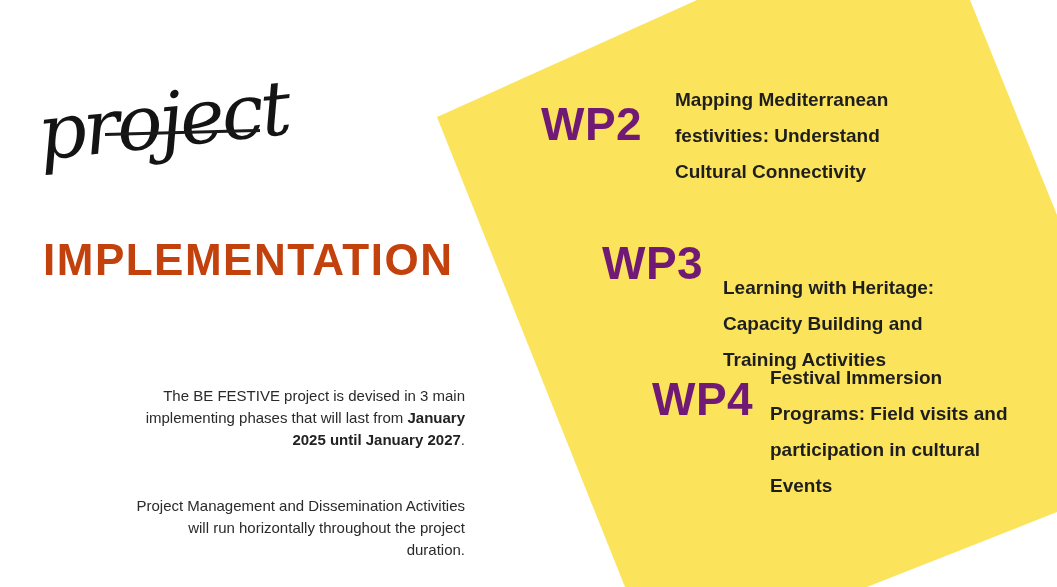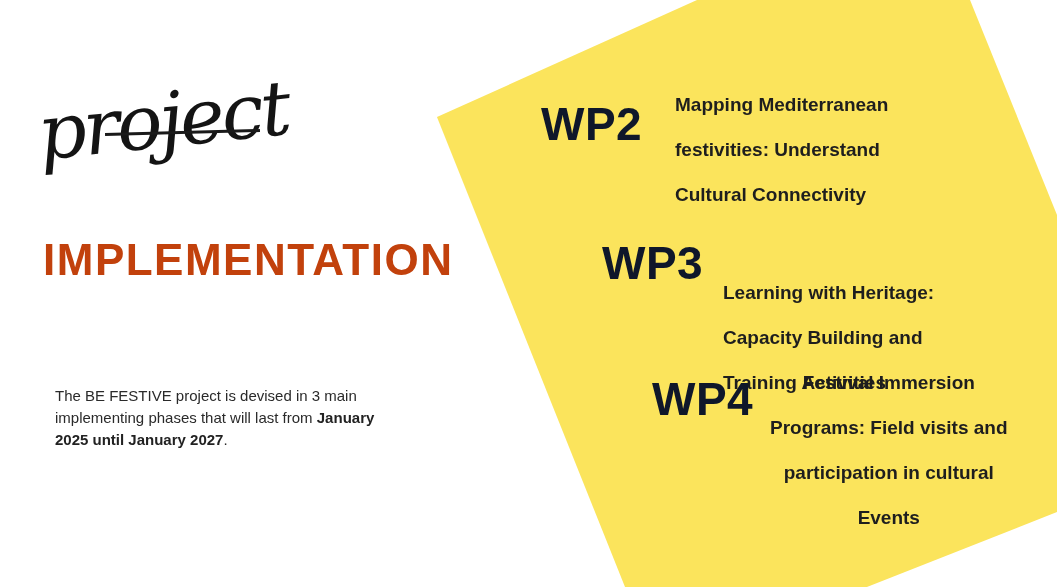--- a/index.html
+++ b/index.html
@@ -38,56 +38,59 @@
     letter-spacing:1.5px;color:#c2410c;
     white-space:nowrap;
   }
   
   .body-copy{
     position:absolute;left:55px;top:363px;width:410px;
     font-size:15px;line-height:22px;
     color:#2a2a2a;
     white-space:pre-line;
   }
-  .body-copy p{margin:0 0 22px 0;}
+  .body-copy p{margin:0 0 22px 0;text-align:right;}
   .body-copy b{font-weight:700;color:#222;}
   
   .wp-label{
     position:absolute;
     font-size:46px;font-weight:700;line-height:1;
-    letter-spacing:0.5px;color:#0f172a;
+    letter-spacing:0.5px;color:#701a75;
   }
   .wp-desc{
     position:absolute;
-    font-size:19px;line-height:45px;font-weight:700;
+    font-size:19px;line-height:36px;font-weight:700;
     color:#1e1e1e;white-space:pre-line;
   }
   #wp2-label{left:541px;top:101px;}
   #wp2-desc{left:675px;top:82px;}
   #wp3-label{left:602px;top:240px;}
   #wp3-desc{left:723px;top:222px;margin-top:48px;}
   #wp4-label{left:652px;top:376px;text-align:right;}
-  #wp4-desc{left:770px;top:360px;text-align:center;}
+  #wp4-desc{left:770px;top:360px;}
 </style>
 </head>
 <body>
 
 <div id="slide">
 
   <div id="yellow-shape"></div>
 
   <div class="script-word">project</div>
   <div class="script-flourish"></div>
 
   <h1 class="main-title">IMPLEMENTATION</h1>
 
   <div class="body-copy">
     <p><span>The BE FESTIVE project is devised in 3 main
 implementing phases that will last from </span><b>January
 2025 until January 2027</b><span>.</span></p>
+    <p>Project Management and Dissemination Activities
+will run horizontally throughout the project
+duration.</p>
   </div>
 
   <div id="wp2-label" class="wp-label">WP2</div>
   <div id="wp2-desc" class="wp-desc">Mapping Mediterranean
 festivities: Understand
 Cultural Connectivity</div>
 
   <div id="wp3-label" class="wp-label">WP3</div>
   <div id="wp3-desc" class="wp-desc">Learning with Heritage:
 Capacity Building and

